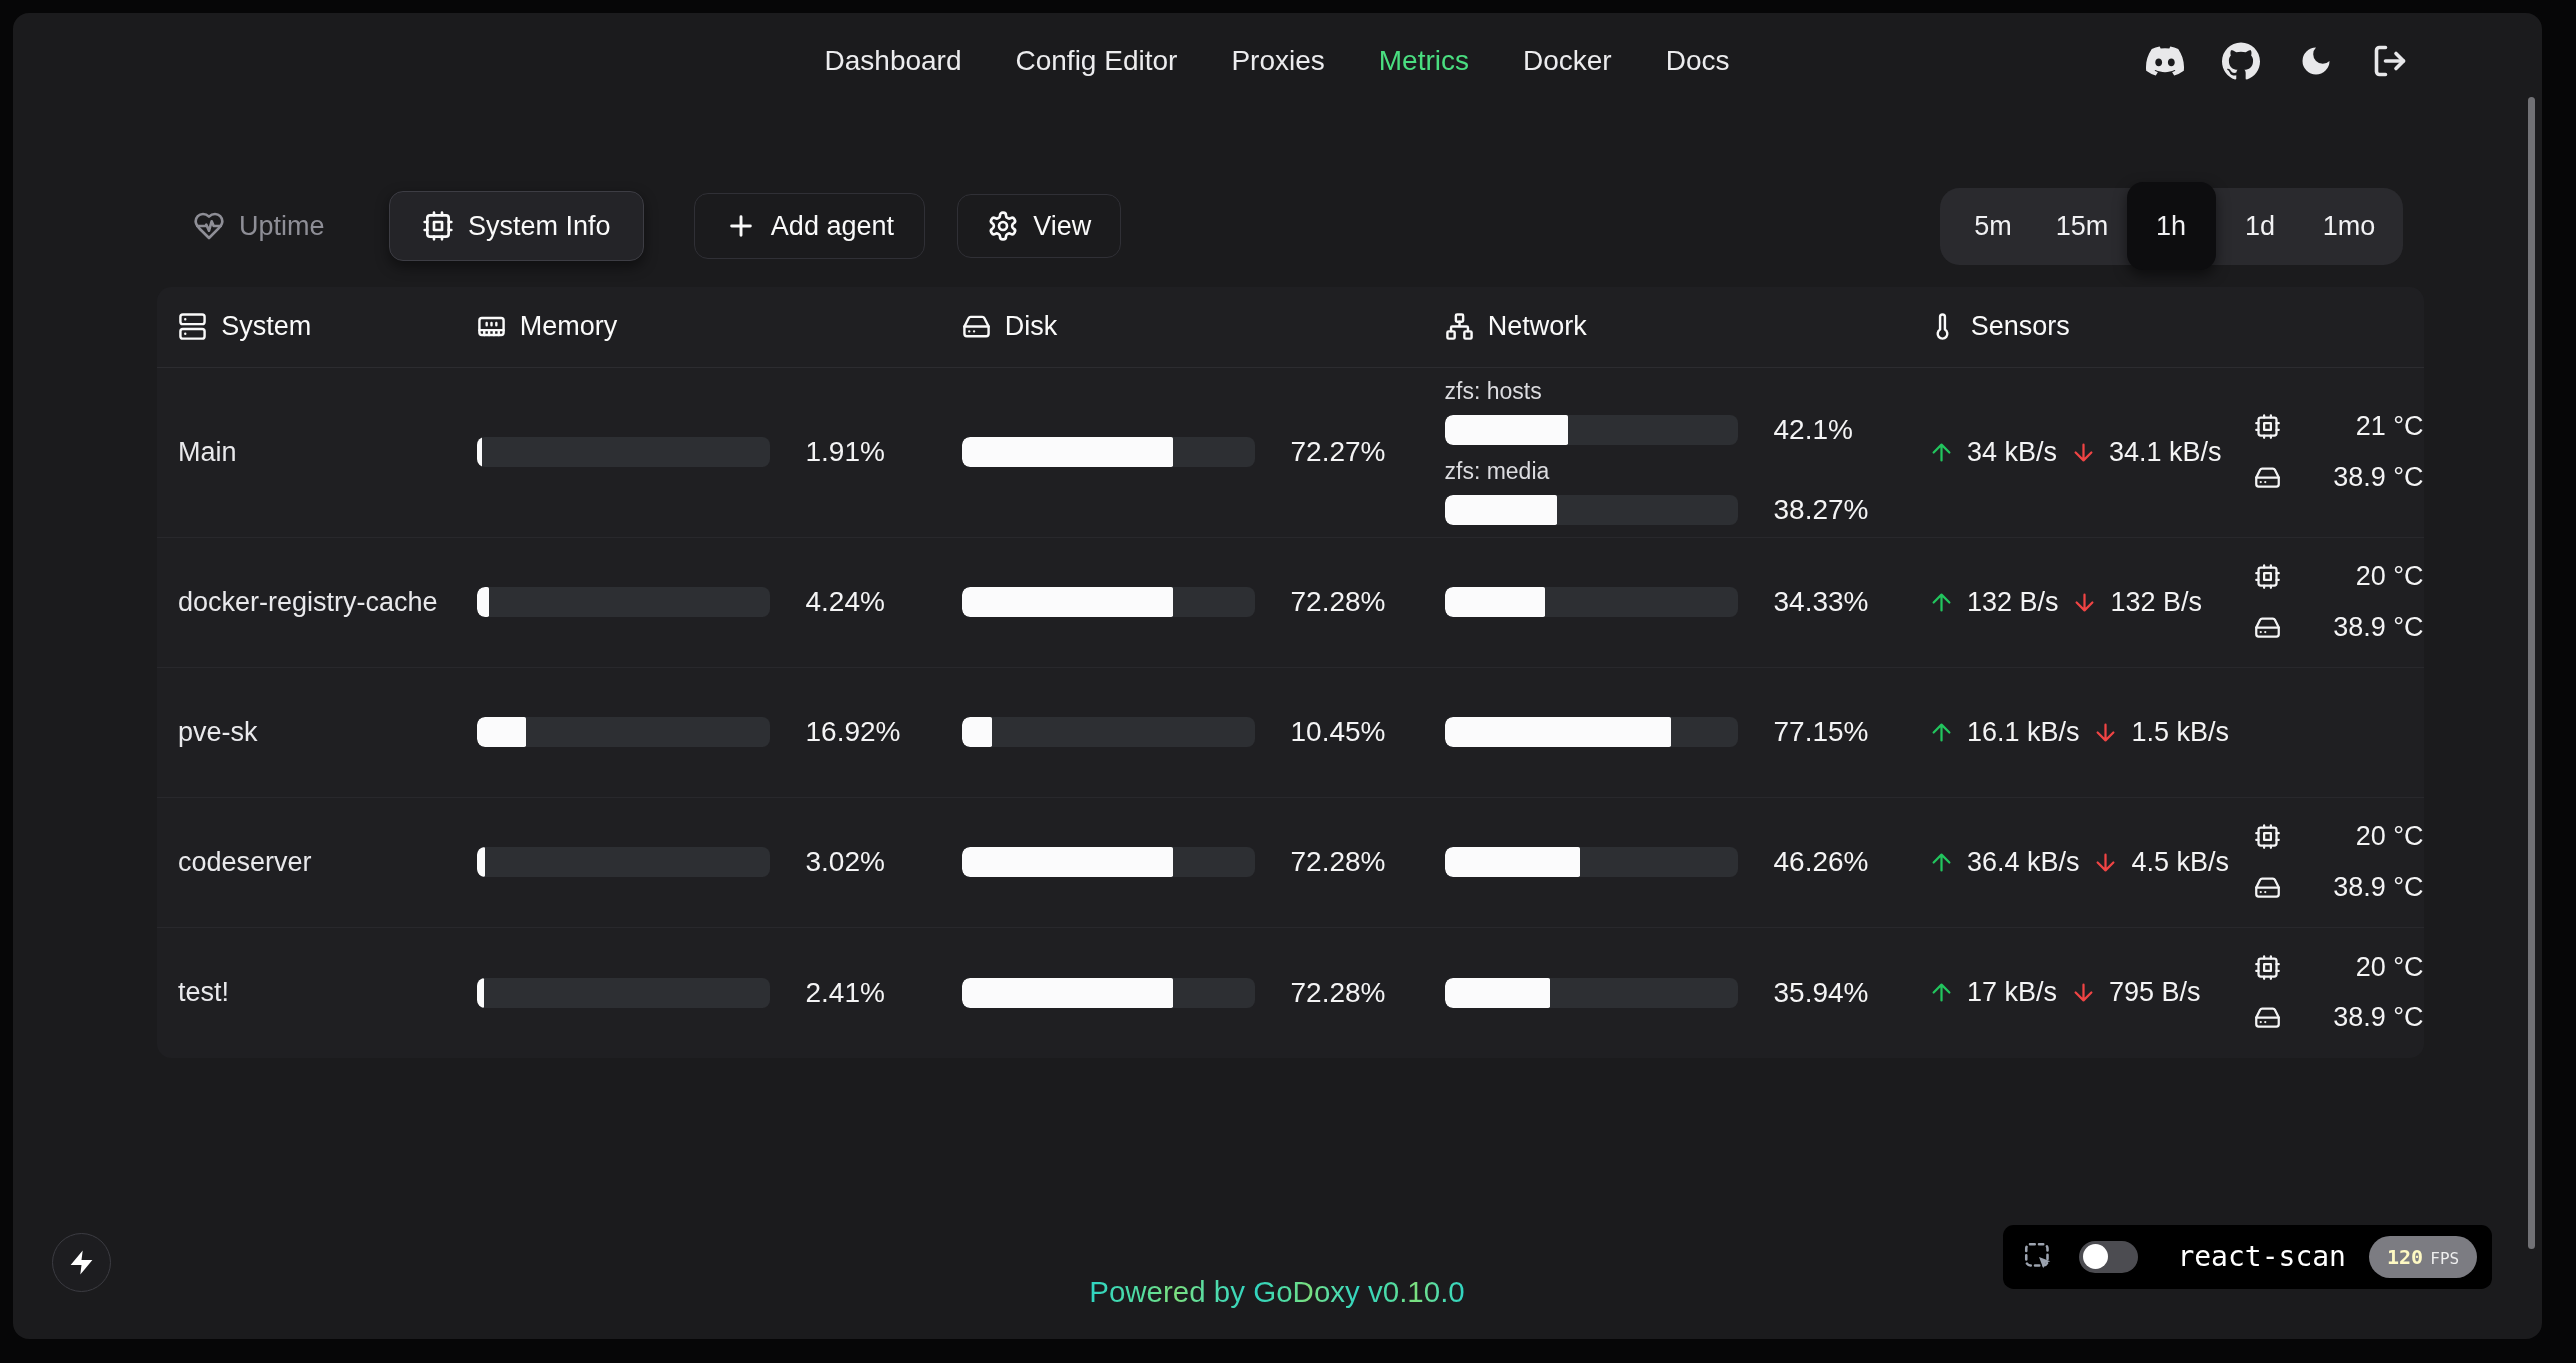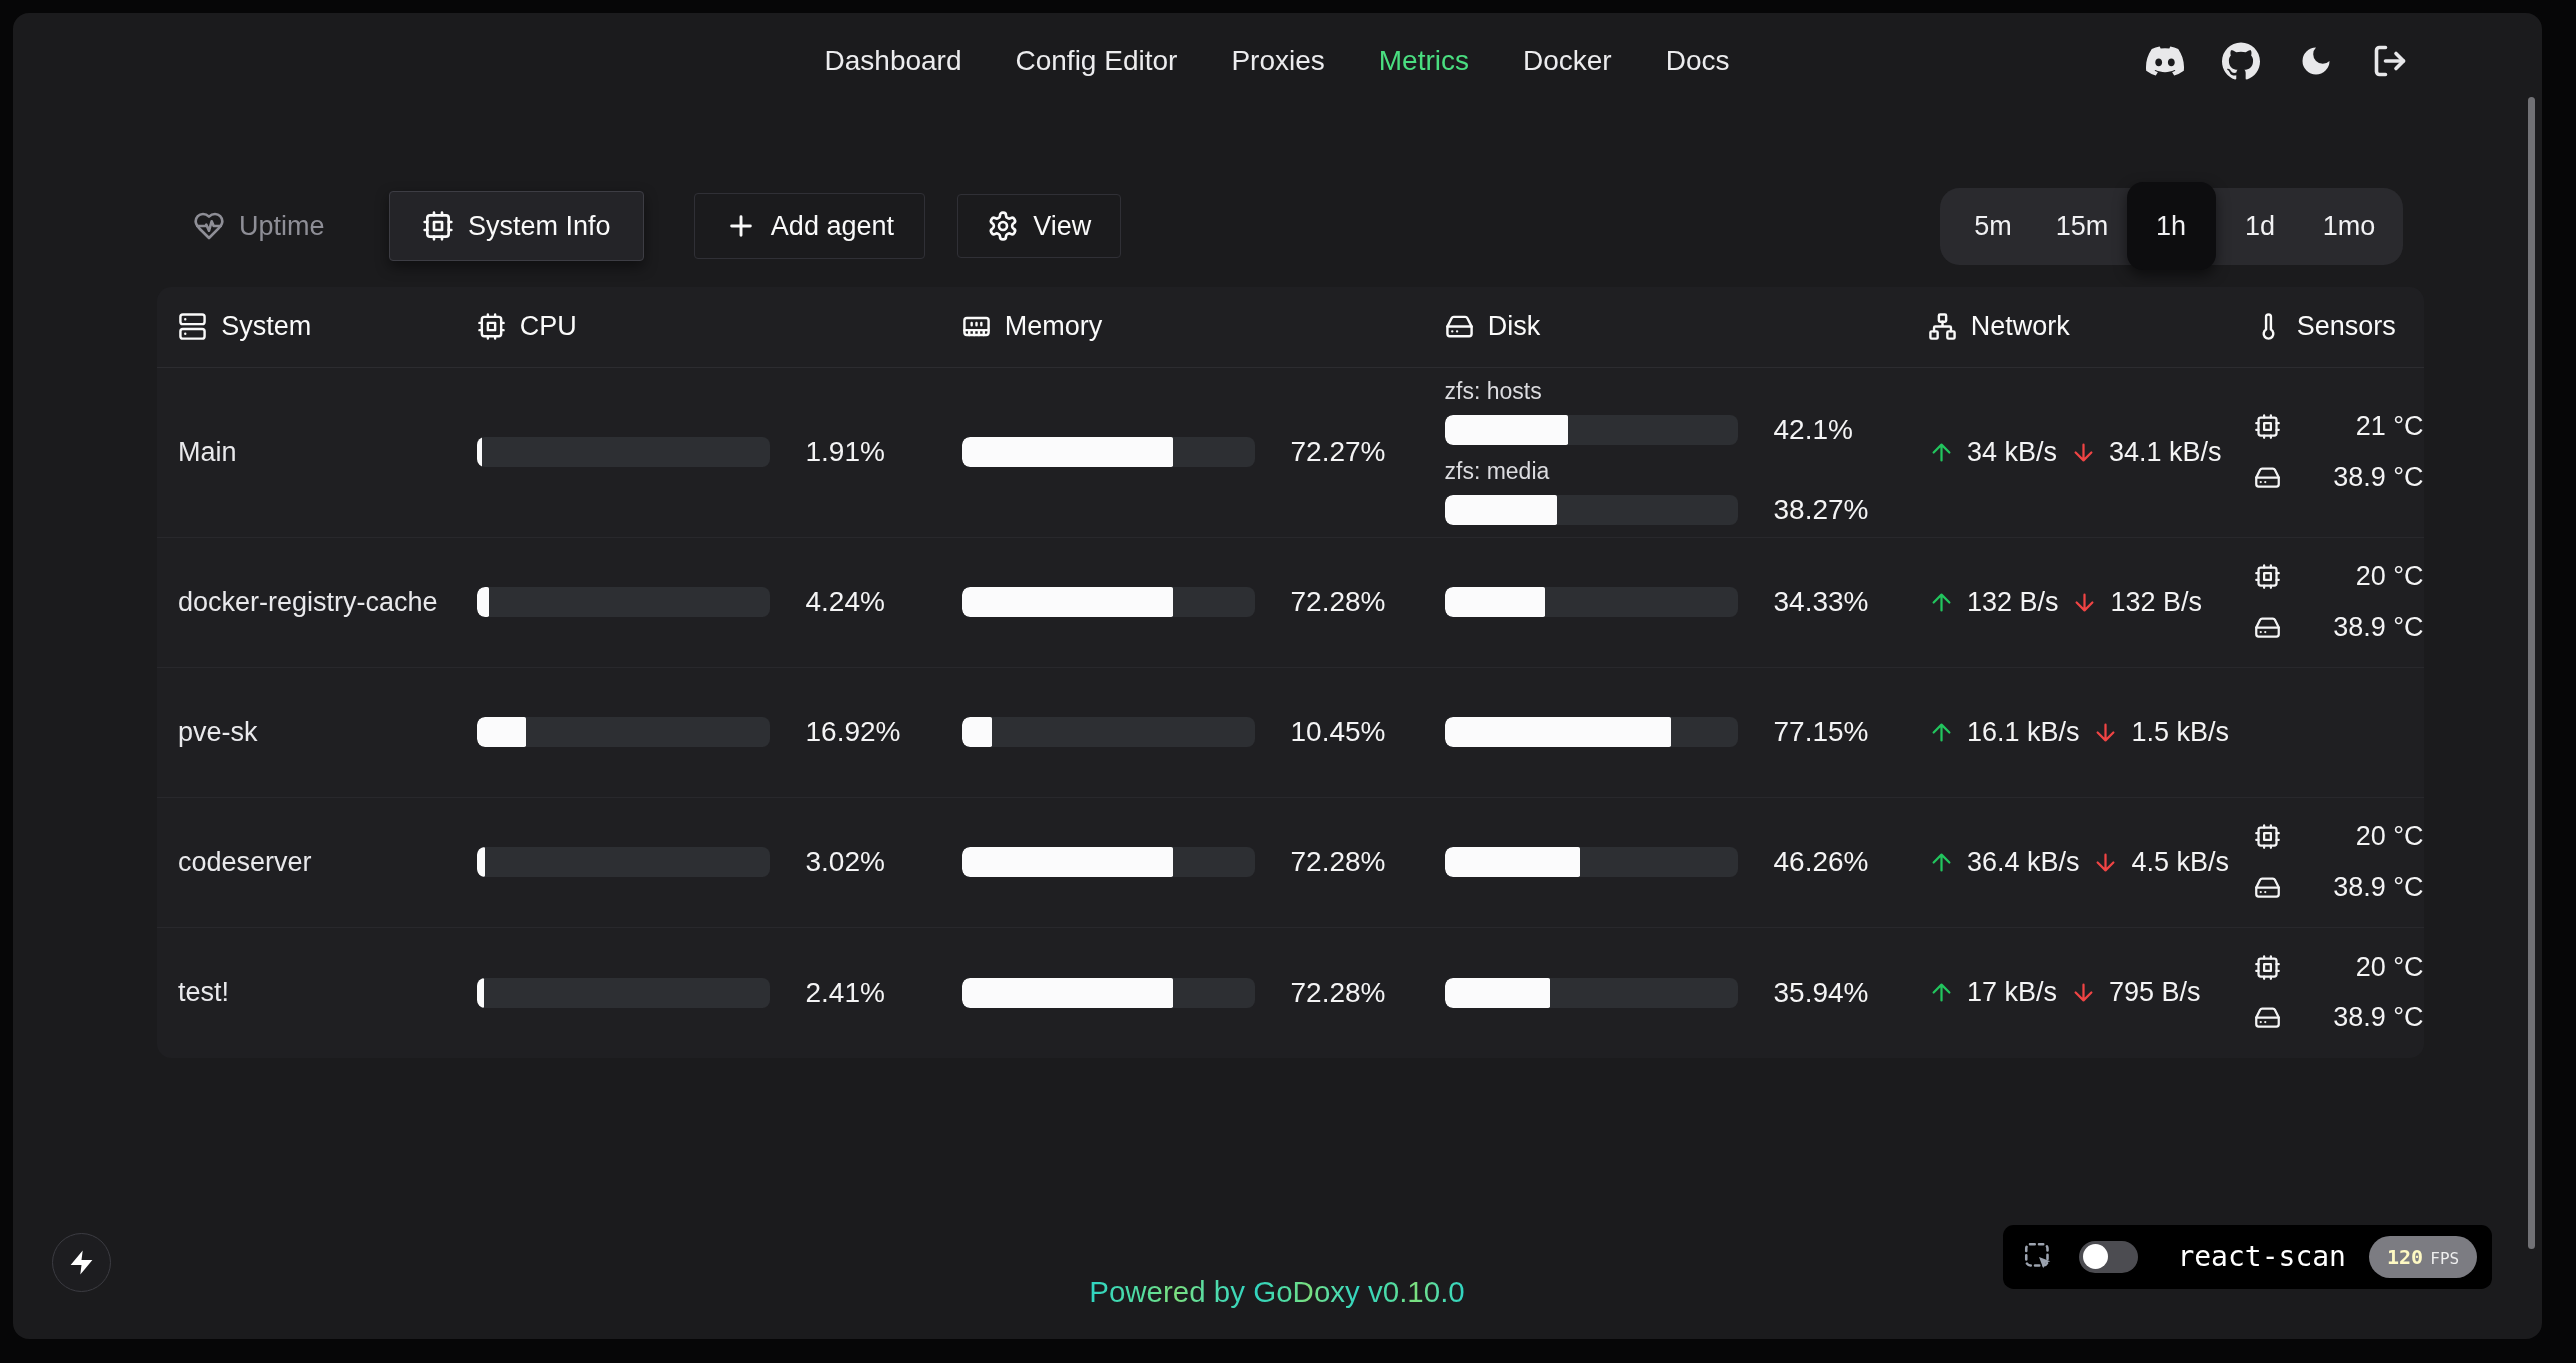--- a/index.html
+++ b/index.html
@@ -12,21 +12,21 @@
   .topnav { position:absolute; top:0; left:0; width:100%; height:97px; display:flex; align-items:center; }
   .nav-links { position:absolute; left:50%; transform:translateX(-50%); display:flex; gap:54px; align-items:center; }
   .nav-link { font-size:28px; font-weight:500; color:#ececee; text-decoration:none; cursor:pointer; white-space:nowrap; }
   .nav-link.active { color:var(--accent,#4ade80); }
   .nav-icons { position:absolute; right:134px; display:flex; gap:38px; align-items:center; }
   .nav-icons svg { display:block; }
   
   .toolbar { position:absolute; top:175px; left:173px; right:139px; display:flex; align-items:center; }
   .tab-plain { display:flex; align-items:center; gap:14.3px; color:#8e8e96; font-size:27px; font-weight:500; cursor:pointer; padding:0 7.2px; }
   .btn { display:flex; align-items:center; gap:14.3px; font-size:27px; font-weight:500; color:#fafafa;
-         border:1.8px solid #303036; border-radius:4px; background:transparent; cursor:pointer; }
+         border:1.8px solid #303036; border-radius:14px; background:transparent; cursor:pointer; }
   .btn-systeminfo { margin-left:57px; padding:18px 32px; background:#242428; border-color:#3d3d44; box-shadow:0 5.4px 14.3px rgba(0,0,0,.45); }
   .btn-addagent  { margin-left:50px; padding:16px 30px; }
   .btn-view      { margin-left:32px; padding:15px 29px; }
   .seg-control { margin-left:auto; display:flex; align-items:center; background:#2a2a2e; border-radius:19.7px; height:77px; padding:0 9px; }
   .seg-item { width:89px; text-align:center; font-size:27px; font-weight:500; color:#f1f1f3; cursor:pointer; padding:16px 0; border-radius:16px; }
   .seg-item.selected { background:#0d0d0f; height:88px; display:flex; align-items:center; justify-content:center; padding:0; box-shadow:0 5.4px 12.5px rgba(0,0,0,.5); }
   
   .table { position:absolute; left:144px; top:274px; width:2267px; background:#1f1f22; border-radius:14.3px; }
   .trow { display:grid; grid-template-columns:320px 485px 483px 483px 326px 170px; align-items:center; }
   .thead { height:81px; border-bottom:1.8px solid #2c2c30; }
@@ -200,26 +200,20 @@
 
     <div class="trow thead">
       <div class="th">
         <svg width="29" height="29" viewBox="0 0 24 24">
             <use href="#i-server"></use>
           </svg>
         <span>System</span>
       </div>
       <div class="th">
         <svg width="29" height="29" viewBox="0 0 24 24">
-            <use href="#i-cpu"></use>
-          </svg>
-        <span>CPU</span>
-      </div>
-      <div class="th">
-        <svg width="29" height="29" viewBox="0 0 24 24">
             <use href="#i-memory"></use>
           </svg>
         <span>Memory</span>
       </div>
       <div class="th">
         <svg width="29" height="29" viewBox="0 0 24 24">
             <use href="#i-drive"></use>
           </svg>
         <span>Disk</span>
       </div>

